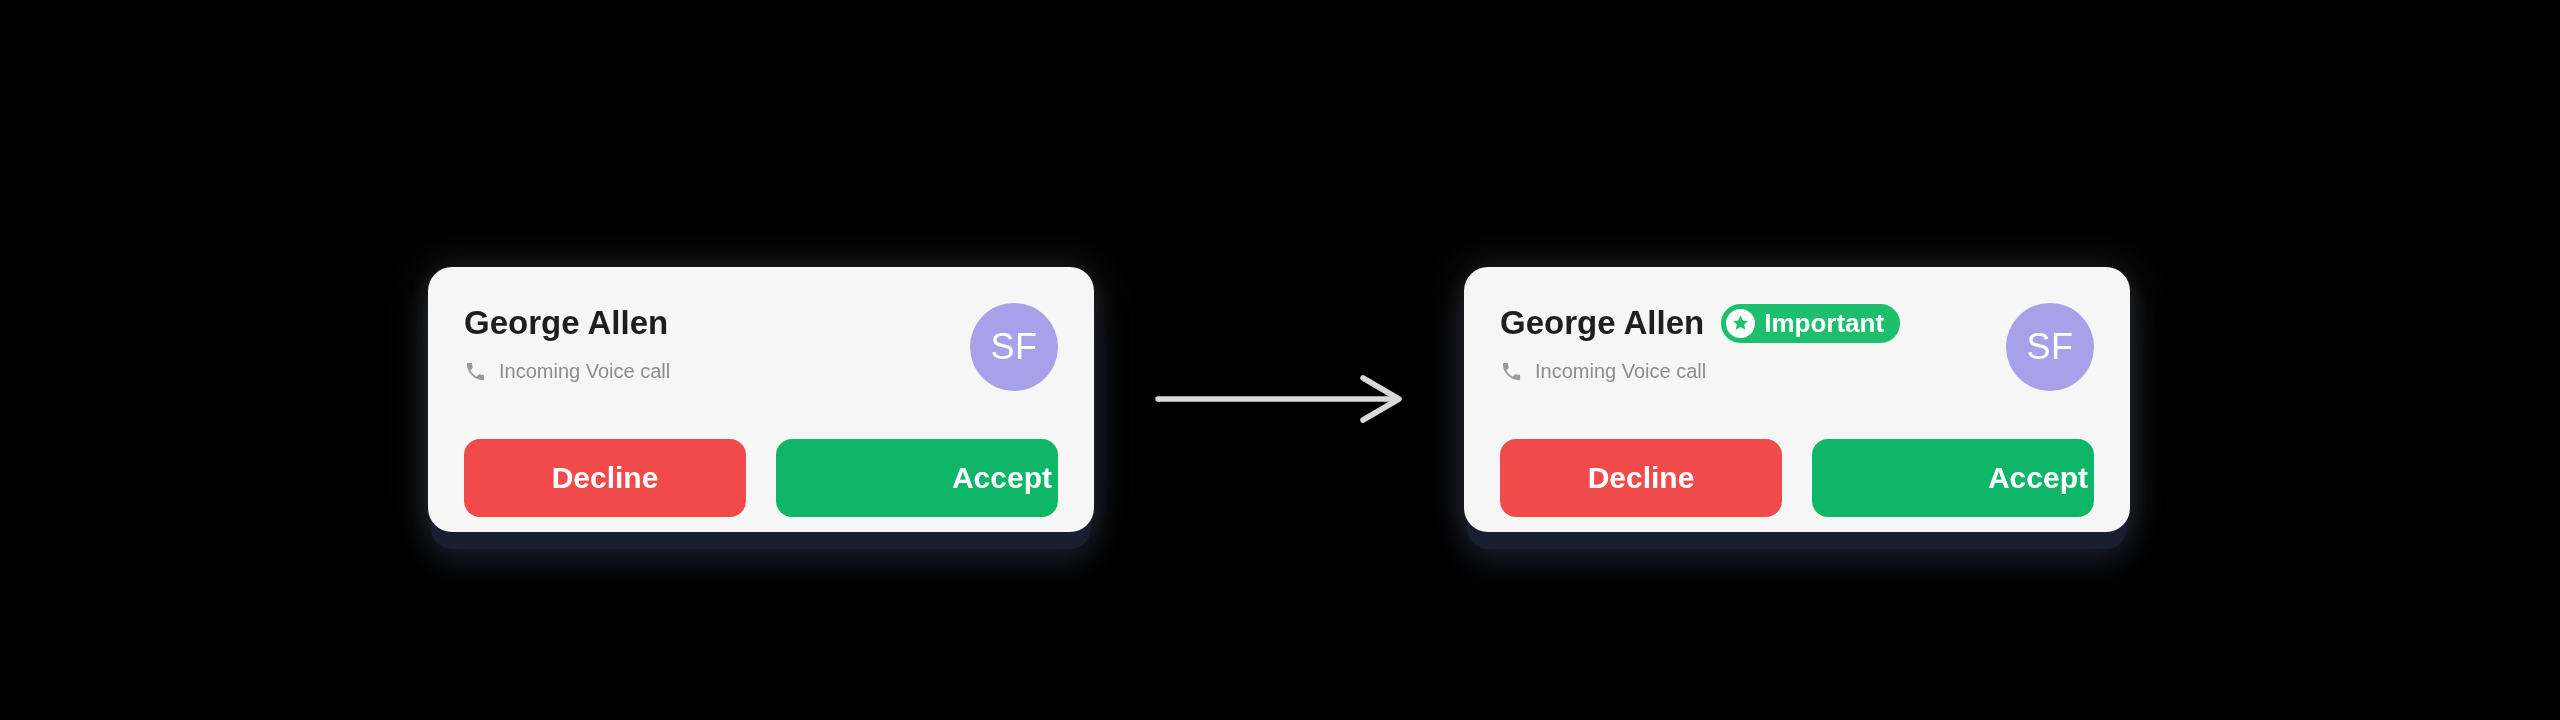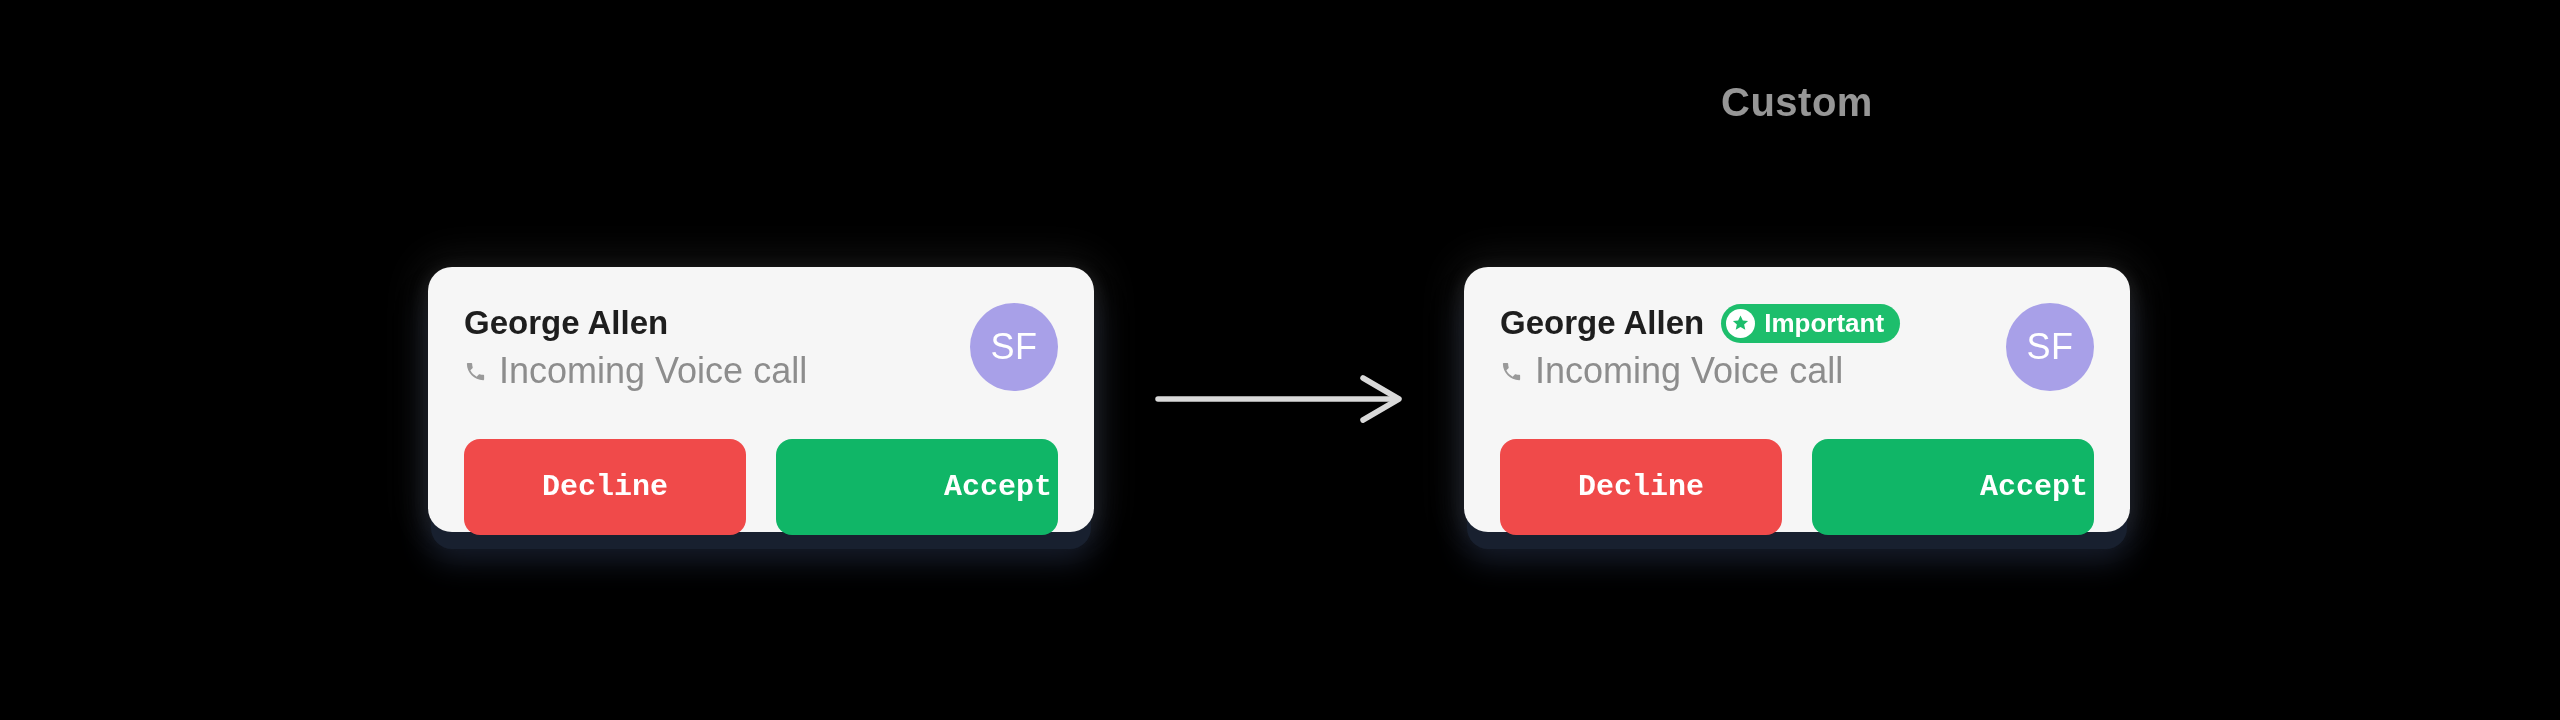--- a/index.html
+++ b/index.html
@@ -69,39 +69,39 @@
     margin-left: 9px;
     font-size: 26px; font-weight: bold; color: #ffffff;
     line-height: 39px; white-space: nowrap;
   }
 
   .subtitle-row { display: flex; align-items: center; margin-top: 9px; height: 38px; }
   .phone-icon { width: 23px; height: 23px; flex-shrink: 0; }
   .phone-icon svg { width: 23px; height: 23px; fill: var(--icon-gray, #9a9a9a); display: block; }
   .call-type {
     margin-left: 12px;
-    font-size: 36px; color: var(--subtitle-gray, #8d8d8d);
+    font-size: 20px; color: var(--subtitle-gray, #8d8d8d);
     line-height: 38px; white-space: nowrap;
   }
 
   .avatar {
     width: 88px; height: 88px; border-radius: 50%;
     background: var(--avatar-purple, #a8a0e8);
     color: var(--avatar-text, #ffffff);
     font-size: 36px; font-weight: normal; letter-spacing: 0.5px;
     display: flex; align-items: center; justify-content: center;
     flex-shrink: 0;
   }
 
   .buttons-row { margin-top: auto; display: flex; gap: 30px; }
   .call-btn {
-    flex: 1; height: 96px;
+    flex: 1; height: 78px;
     border: none; outline: none; cursor: pointer;
     border-radius: 16px;
-    font-family: Liberation Mono, monospace;
+    font-family: Liberation Sans, sans-serif;
     font-size: 30px; font-weight: bold;
     color: var(--button-text, #ffffff);
   }
   .decline-btn { background: var(--decline-red, #f04a4a); }
   .accept-btn  { background: var(--accept-green, #10b667); text-align: right; }
 
   .arrow {
     position: absolute; left: 1148px; top: 369px;
     width: 264px; height: 60px;
   }
@@ -143,21 +143,20 @@
       </div>
     </div>
   </section>
 
   <svg class="arrow" viewBox="0 0 264 60">
     <path d="M10 30 H 248"></path>
     <path d="M215 9 L 251 30 L 215 51"></path>
   </svg>
 
   <section class="panel panel-custom">
-    <div class="panel-title">Custom</div>
 
     <div class="card">
       <div class="card-top">
         <div class="caller-texts">
           <div class="name-row">
             <span class="caller-name">George Allen</span>
             <span class="important-badge">
               <span class="badge-star-circle">
                 <svg viewBox="0 0 24 24">
                     <path d="M12 2l2.95 6.31 6.65.61-5.02 4.4 1.48 6.5L12 16.35l-6.06 3.47 1.48-6.5-5.02-4.4 6.65-.61z"></path>

